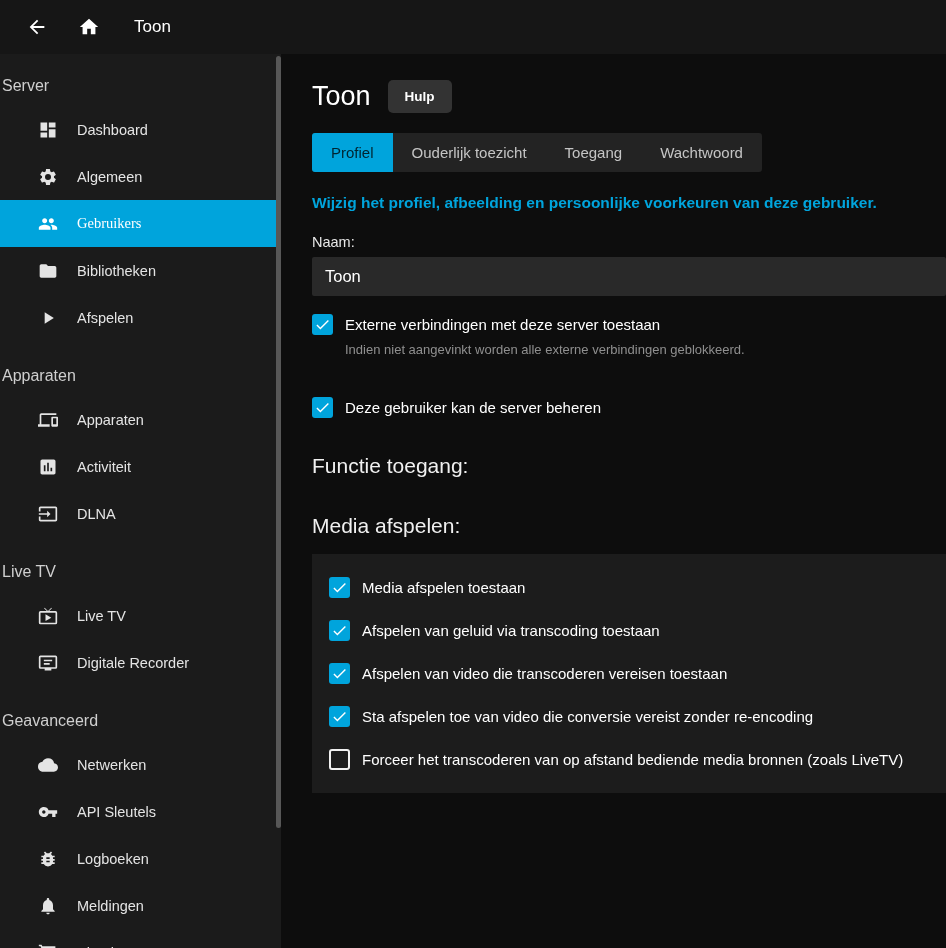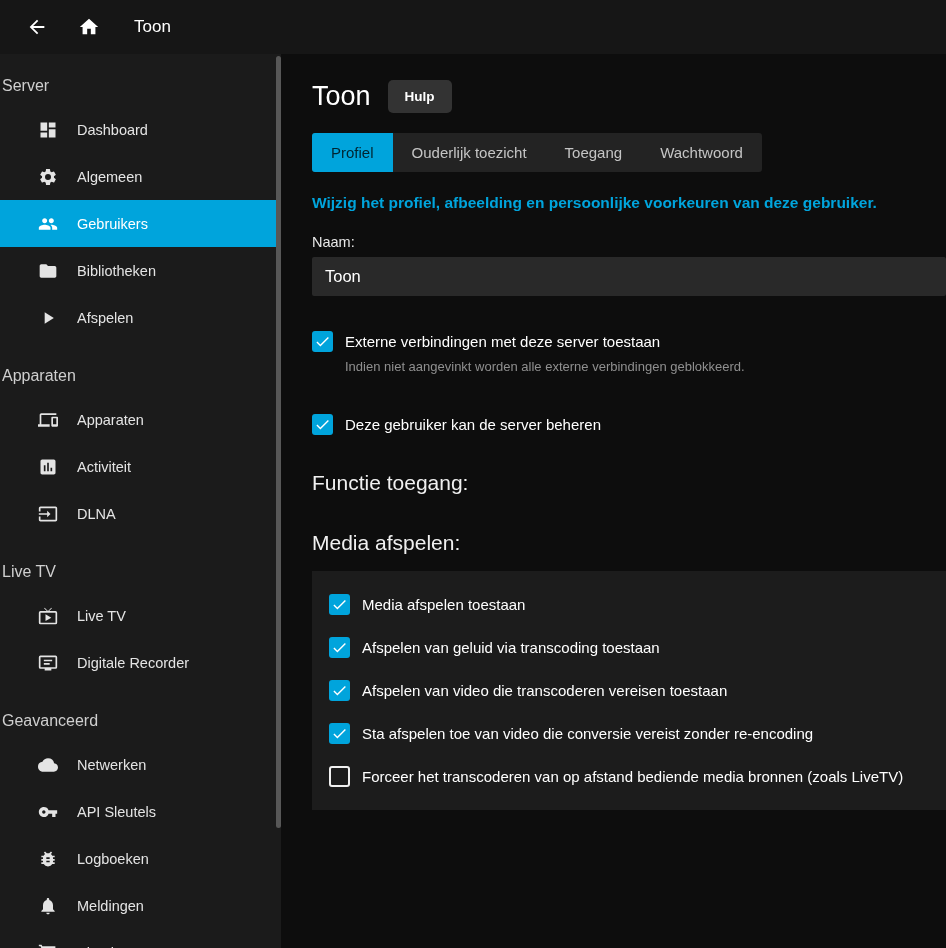--- a/index.html
+++ b/index.html
@@ -29,21 +29,21 @@
   .side-header {
     font-size:16px; color:#cfcfcf;
     padding:26px 0 11px 2px;
   }
   .sidebar .side-header:first-child { padding-top:23px; }
   .side-item {
     height:47px; display:flex; align-items:center;
     padding-left:38px; gap:19px;
     color:#e4e4e4; font-size:14.5px; cursor:pointer;
   }
-  .side-item.selected { background:var(--accent); color:#fff; }
+  .side-item.selected { background:var(--accent); color:#fff;font-family:Liberation Serif, serif; }
   .icon-sm { width:20px; height:20px; flex:0 0 auto; color:inherit; }
   .icon-sm svg { display:block; width:100%; height:100%; }
   .sidebar-scrollbar {
     position:absolute; left:276px; top:2px;
     width:5px; height:772px; background:#575757; border-radius:3px;
   }
 
   
   .content { flex:1; background:#0d0d0d; padding:26px 0 0 31px; overflow:hidden; }
   .title-row { display:flex; align-items:center; gap:17px; }
@@ -62,21 +62,21 @@
   .tab.selected { background:var(--accent); color:rgba(0,0,0,0.78); }
 
   .desc { margin-top:22px; color:var(--accent); font-weight:700; font-size:15.5px; }
 
   .field-label { display:block; margin-top:22px; margin-bottom:7px; font-size:14.5px; color:#e8e8e8; }
   .text-input {
     width:100%; height:39px; background:#292929; border:none; border-radius:2px;
     color:#fff; font-family:inherit; font-size:16.5px; padding:0 13px; outline:none;
   }
 
-  #top-checkboxes { margin-top:35px; }
+  #top-checkboxes { margin-top:18px; }
   #top-checkboxes .cb-group + .cb-group { margin-top:40px; }
 
   .cb-row { display:flex; align-items:center; gap:12px; cursor:pointer; }
   .checkbox { width:21px; height:21px; border-radius:3px; flex:0 0 auto;
               display:flex; align-items:center; justify-content:center; }
   .checkbox.checked { background:var(--accent); }
   .checkbox.checked svg { width:17px; height:17px; fill:#fff; display:block; }
   .checkbox.unchecked { border:2px solid #f0f0f0; background:transparent; }
   .cb-label { font-size:15px; color:#fff; font-weight:500; }
   .cb-subtext { margin:7px 0 0 33px; color:#8f8f8f; font-size:13px; }

